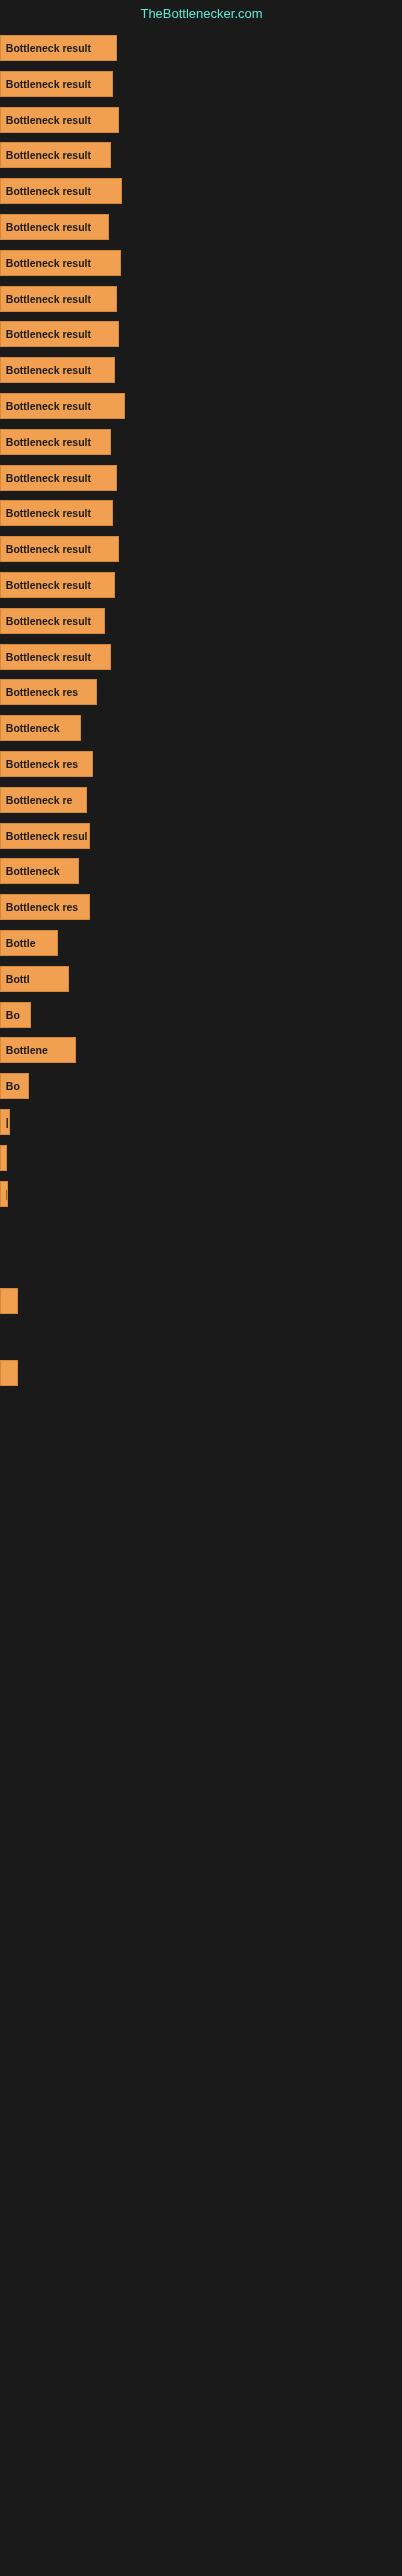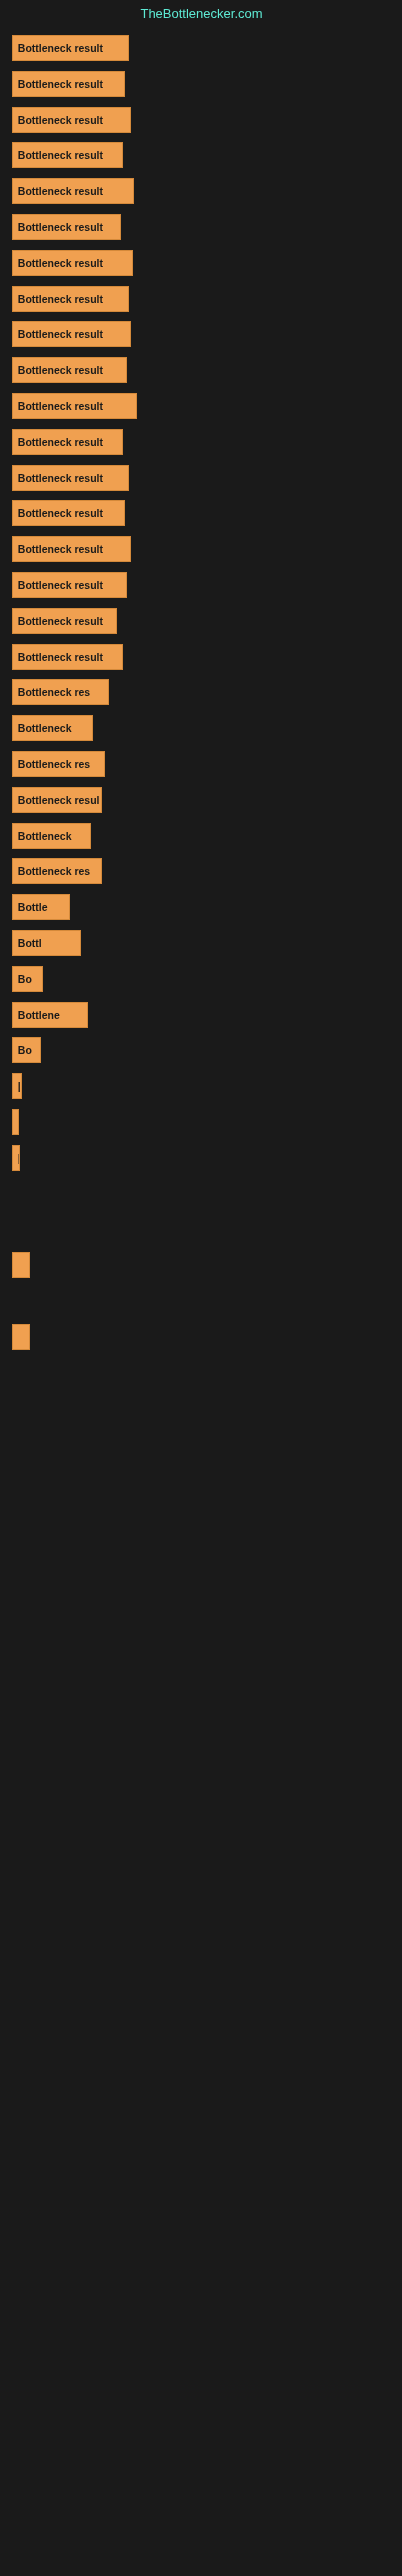--- a/index.html
+++ b/index.html
@@ -22,21 +22,20 @@
       font-weight: normal;
     }
     .bars-container {
       padding: 8px 0;
     }
     .bar-row {
       margin-bottom: 4.8px;
       height: 31px;
       display: flex;
       align-items: center;
-      margin-left: 12px;
     }
     .bar {
       background-color: #f0a050;
       border: 0.8px solid #d4893a;
       height: 26px;
       display: flex;
       align-items: center;
       padding-left: 4.8px;
       color: #1a1a1a;
       font-size: 10.5px;
@@ -108,20 +107,23 @@
     <div class="bar-row">
       <div class="bar" style="width: 97px;">Bottleneck res</div>
     </div>
     <div class="bar-row">
       <div class="bar" style="width: 81px;">Bottleneck</div>
     </div>
     <div class="bar-row">
       <div class="bar" style="width: 93px;">Bottleneck res</div>
     </div>
     <div class="bar-row">
+      <div class="bar" style="width: 87px;">Bottleneck re</div>
+    </div>
+    <div class="bar-row">
       <div class="bar" style="width: 90px;">Bottleneck resul</div>
     </div>
     <div class="bar-row">
       <div class="bar" style="width: 79px;">Bottleneck</div>
     </div>
     <div class="bar-row">
       <div class="bar" style="width: 90px;">Bottleneck res</div>
     </div>
     <div class="bar-row">
       <div class="bar" style="width: 58px;">Bottle</div>

